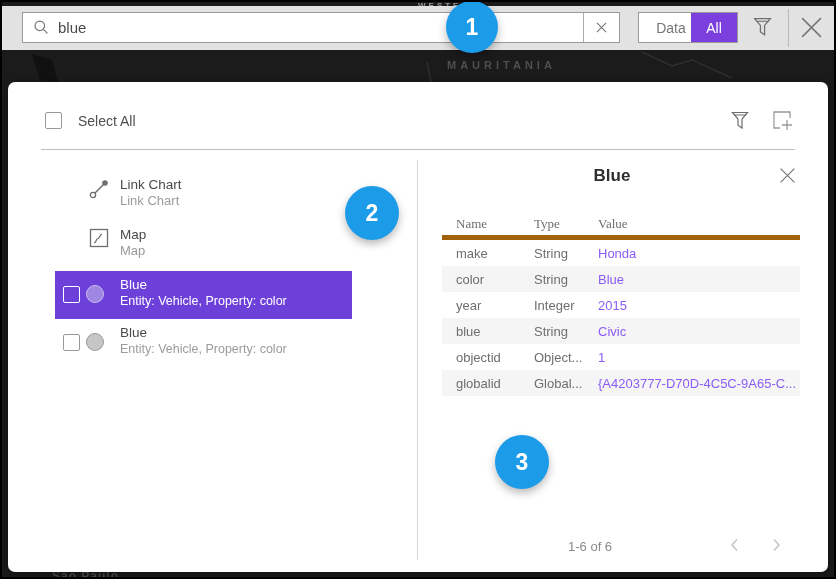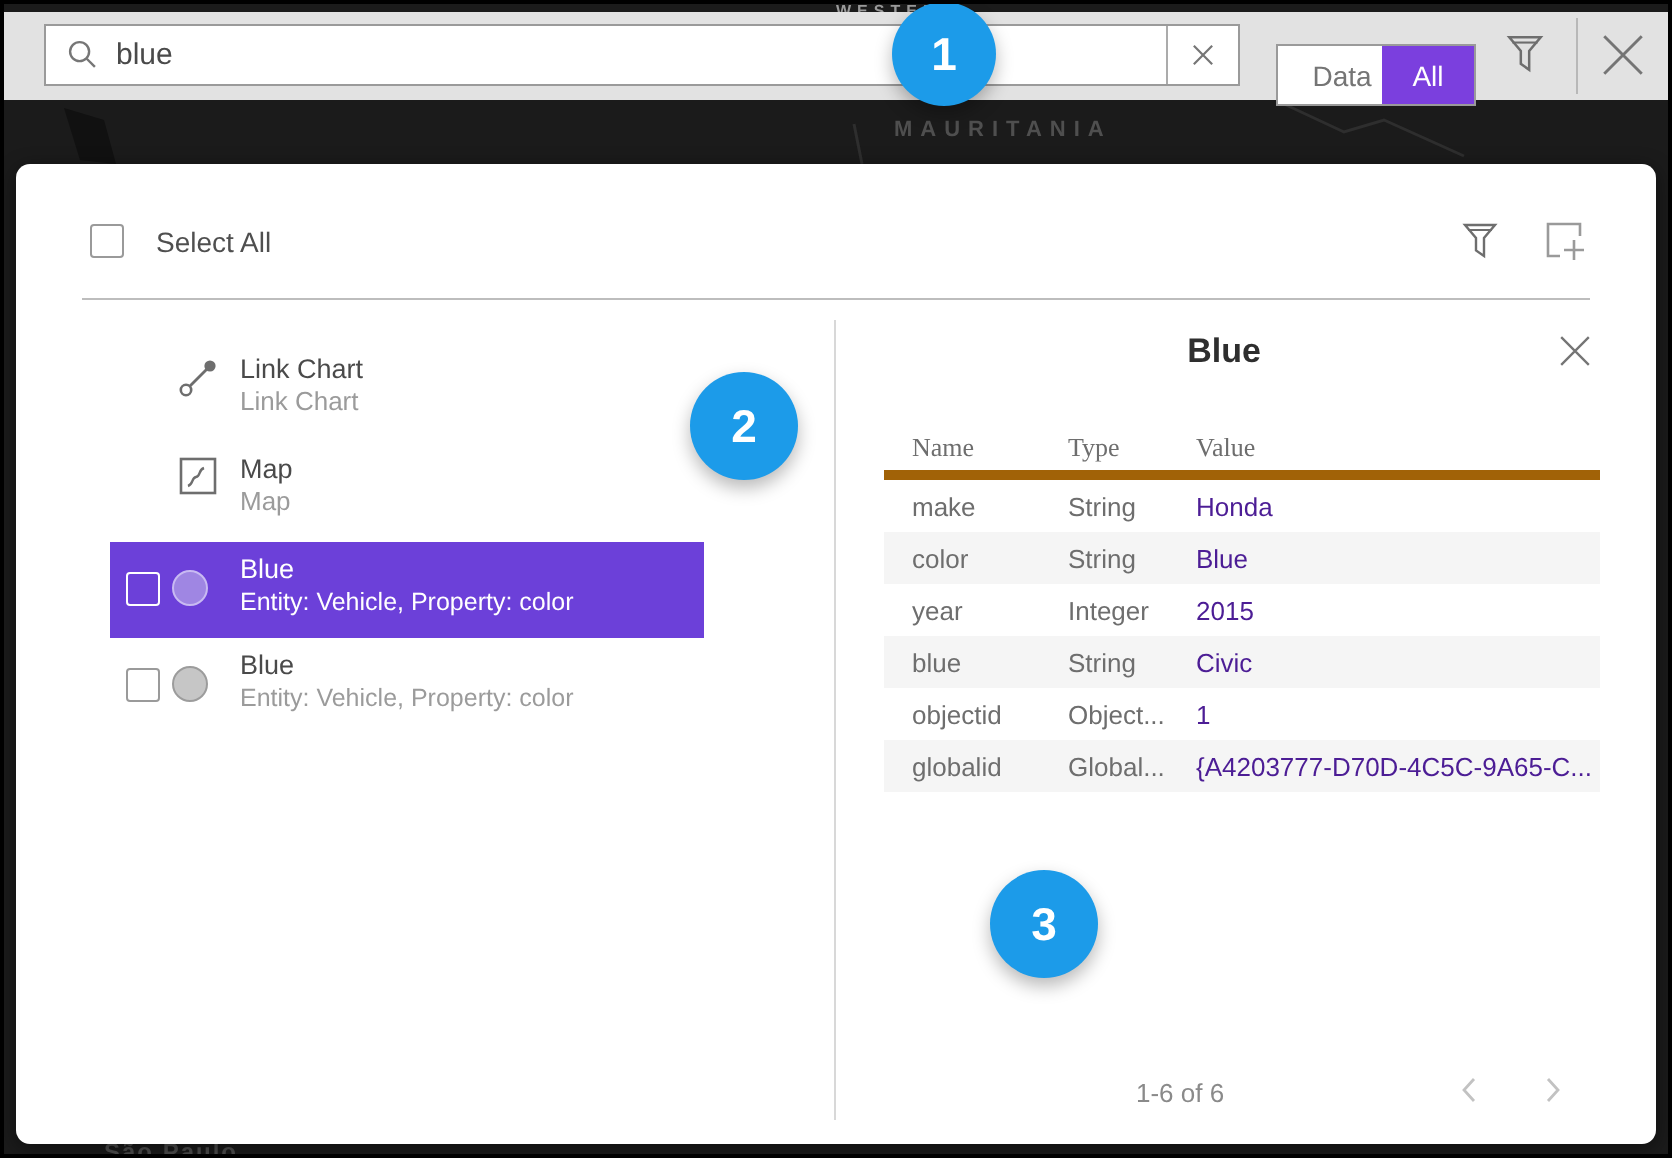--- a/index.html
+++ b/index.html
@@ -17,21 +17,21 @@
 
   
   .toolbar{ position:absolute; left:0; right:0; top:4px; height:44px; background:#E2E2E2; z-index:2; }
   .search-box{ position:absolute; left:20px; top:6px; width:598px; height:31px;
     background:#fff; border:1px solid #9A9A9A; display:flex; align-items:center; }
   .search-box .mag{ padding:0 8px 0 10px; display:flex; align-items:center; }
   .search-box input{ flex:1; border:none; outline:none; font-size:15px; color:#4a4a4a;
     font-family:"Liberation Sans",sans-serif; background:transparent; }
   .search-clear{ width:36px; height:100%; border-left:1px solid #ABABAB; display:flex;
     align-items:center; justify-content:center; cursor:pointer; }
-  .toggle{ position:absolute; left:636px; top:16px; width:100px; height:31px; background:#fff;
+  .toggle{ position:absolute; left:636px; top:6px; width:100px; height:31px; background:#fff;
     border:1px solid #9A9A9A; display:flex;padding-left:12px; }
   .toggle .opt{ flex:1; display:flex; align-items:center; justify-content:center;
     font-size:14px; color:#757575; cursor:pointer; }
   .toggle .opt.sel{ background:#7B3FDE; color:#fff; flex:0 0 46px; }
   .tb-funnel{ position:absolute; left:750px; top:9px; cursor:pointer; }
   .tb-vdiv{ position:absolute; left:786px; top:3px; width:1px; height:38px; background:#B8B8B8; }
   .tb-close{ position:absolute; left:797px; top:9px; cursor:pointer; }
 
   
   .panel{ position:absolute; left:6px; top:80px; width:820px; height:490px; background:#fff;
@@ -63,21 +63,21 @@
 
   
   .detail-title{ position:absolute; left:409px; top:84px; width:390px; text-align:center;
     font-size:17px; font-weight:600; color:#2e2e2e; }
   .detail-close{ position:absolute; left:771px; top:85px; cursor:pointer; }
   .attr-table{ position:absolute; left:434px; top:130px; width:358px; font-size:13px; }
   .tr{ display:grid; grid-template-columns:92px 64px 1fr; align-items:center; height:26px; }
   .tr.head{ height:28px; border-bottom:5px solid #a16207; color:#6e6e6e;font-family:Liberation Serif, serif; }
   .tr .c1{ padding-left:14px; color:#6e6e6e; }
   .tr .c2{ color:#6e6e6e; }
-  .tr .c3{ color:#4c1d95; white-space:nowrap; overflow:hidden; }
+  .tr .c3{ color:#8b5cf6; white-space:nowrap; overflow:hidden; }
   .tr.head .c1,.tr.head .c2,.tr.head .c3{ color:#6e6e6e; }
   .tbody .tr:nth-child(even){ background:#F5F5F5; }
   .pag-range{ position:absolute; left:560px; top:457px; width:112px; text-align:left;
     font-size:13px; color:#8a8a8a; }
   .pag-prev{ position:absolute; left:719px; top:455px; cursor:default; }
   .pag-next{ position:absolute; left:760px; top:455px; cursor:default; }
 
   
   .ann{ position:absolute; z-index:5; width:54px; height:54px; border-radius:50%;
     background:#1C9BE9; color:#fff; display:flex; align-items:center; justify-content:center;

